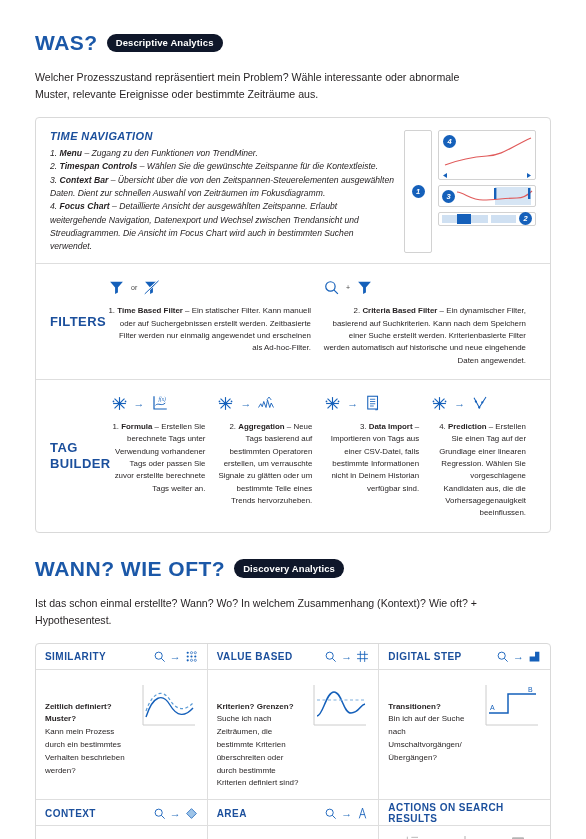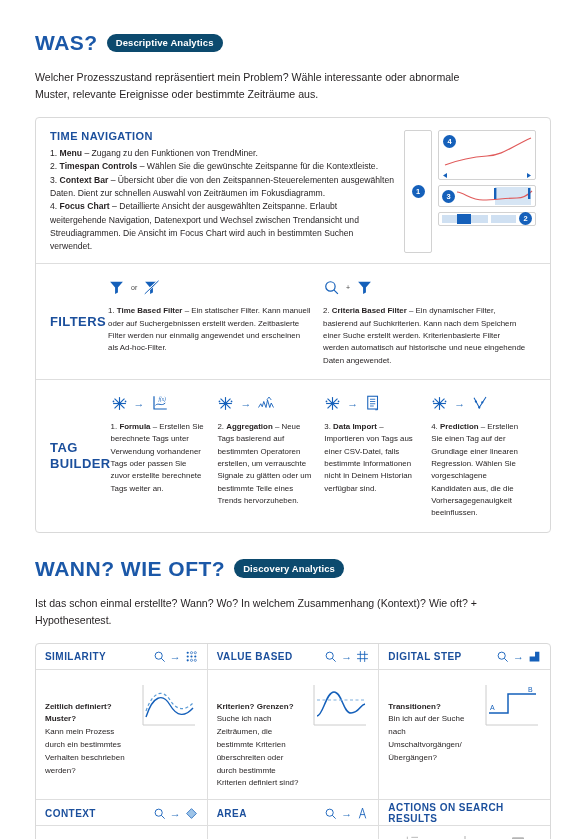--- a/index.html
+++ b/index.html
@@ -13,21 +13,21 @@
   }
   .page { position: relative; width:586px; height:839px; padding: 0 35px; }
 
   
   .sec-head { display:flex; align-items:center; gap:9px; }
   .sec-title {
     font-size: 21px; font-weight: bold; letter-spacing: .5px;
     color: #1b58a8;
   }
   .sec-badge {
-    background:#0c4a6e; color:#fff; border-radius:999px;
+    background:#0f172a; color:#fff; border-radius:999px;
     font-size: 9.5px; font-weight: bold; padding: 3.5px 9px 4px;
     letter-spacing:.1px; white-space:nowrap;
   }
   .sec-desc {
     font-size: 10.6px; line-height: 1.65; color:#231f20;
     margin-top: 14px; max-width: 445px;
   }
 
   
   .card {
@@ -65,21 +65,21 @@
   }
   .b-abs { position:absolute; }
 
   
   .lbl-col {
     flex: 0 0 72px; padding: 14px 0 14px 14px;
     font-size: 13px; font-weight: bold; color:#1b4f9c; letter-spacing:.4px;
     line-height:1.25;
     display:flex; align-items:center;
   }
-  .cols { flex:1 1 auto; display:flex; padding: 10px 12px 12px 0; }
+  .cols { flex:1 1 auto; display:flex; padding: 10px 12px 12px 0; text-align: right; }
   .col { flex:1 1 0; padding-right: 12px; }
   .col-icons { display:flex; align-items:center; gap:6px; height:26px; margin-bottom:5px; }
   .col-body { font-size:7.9px; line-height:1.56; color:#231f20; }
   .col-body b { font-weight:bold; }
   .tiny-op { font-size:7px; color:#444; }
   .arrow { color:#2a6fbd; font-size:11px; line-height:1; }
 
   
   .grid { border:1px solid #d9d9d9; border-radius:4px; margin-top:13px; overflow:hidden; }
   .grow { display:flex; }
@@ -116,21 +116,21 @@
   <div style="padding-top:31px;">
     <div class="sec-head">
       <div class="sec-title">WAS?</div>
       <div class="sec-badge">Descriptive Analytics</div>
     </div>
     <div class="sec-desc">Welcher Prozesszustand repräsentiert mein Problem? Wähle interessante oder abnormale Muster, relevante Ereignisse oder bestimmte Zeiträume aus.</div>
 
     <div class="card">
 
       <div class="row">
-        <div class="tn" style="width:100%;">
+        <div class="tn" style="width:100%;font-style:italic;">
           <div class="tn-text">
             <div class="tn-title">TIME NAVIGATION</div>
             <div class="tn-list">
               <div>
                 <span>1.</span>
                 <b>Menu</b><span> – Zugang zu den Funktionen von TrendMiner.</span>
               </div>
               <div>
                 <span>2.</span>
                 <b>Timespan Controls</b><span> – Wählen Sie die gewünschte Zeitspanne für die Kontextleiste.</span>

